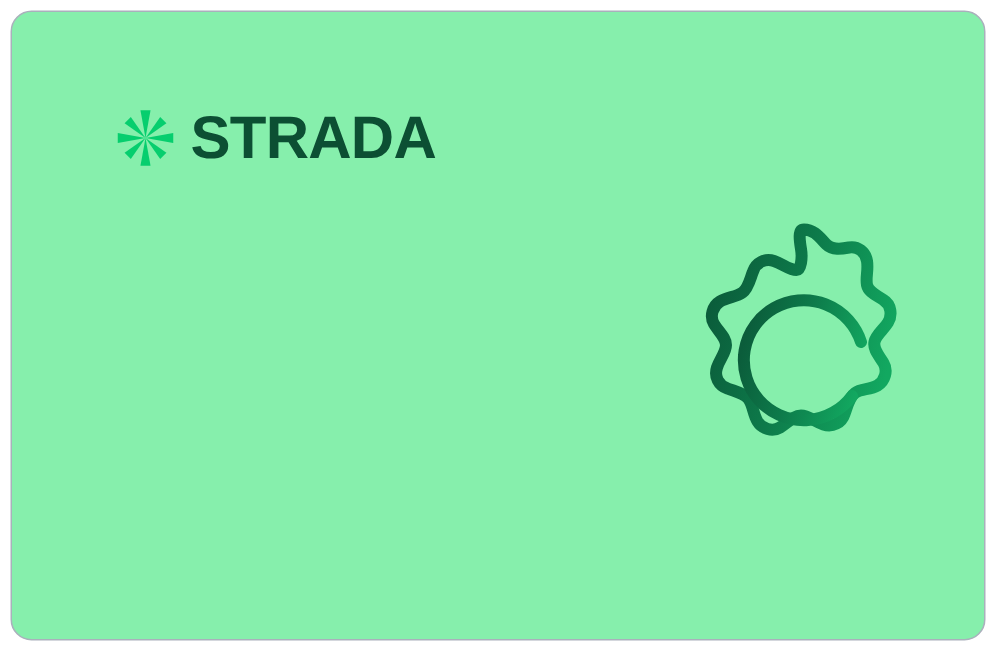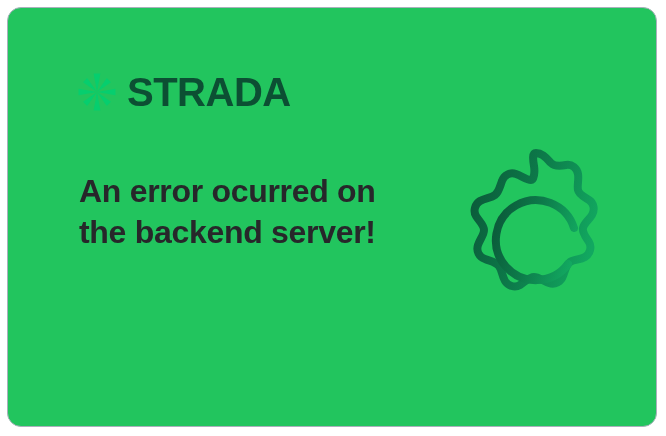--- a/index.html
+++ b/index.html
@@ -14,21 +14,21 @@
     overflow: hidden;
   }
 
   .error-card {
     position: absolute;
     left: 7px;
     top: 7px;
     width: 650px;
     height: 420px;
     box-sizing: border-box;
-    background: #22c55e;
+    background: #86efac;
     border: 1px solid #aab0bc;
     border-radius: 14px;
     overflow: hidden;
   }
 
   
   .brand-lockup {
     position: absolute;
     left: 68px;
     top: 63px;
@@ -102,21 +102,20 @@
             <polygon points="50,50 43,90 57,90"></polygon>
             <polygon points="50,50 10,43 10,57"></polygon>
             <polygon points="50,50 90,43 90,57"></polygon>
           </g>
         </g>
       </svg>
     </span>
     <span class="brand-wordmark">STRADA</span>
   </div>
 
-  <p class="error-message">An error ocurred on the backend server!</p>
 
   <div class="gear-illustration">
     <svg viewBox="0 0 172 175" xmlns="http://www.w3.org/2000/svg" aria-hidden="true">
       <defs>
         <linearGradient id="gearGrad" x1="0" y1="0.35" x2="1" y2="0.65">
           <stop offset="0%" stop-color="#0b5d3b"></stop>
           <stop offset="45%" stop-color="#0d7a4a"></stop>
           <stop offset="100%" stop-color="#12a860"></stop>
         </linearGradient>
       </defs>

